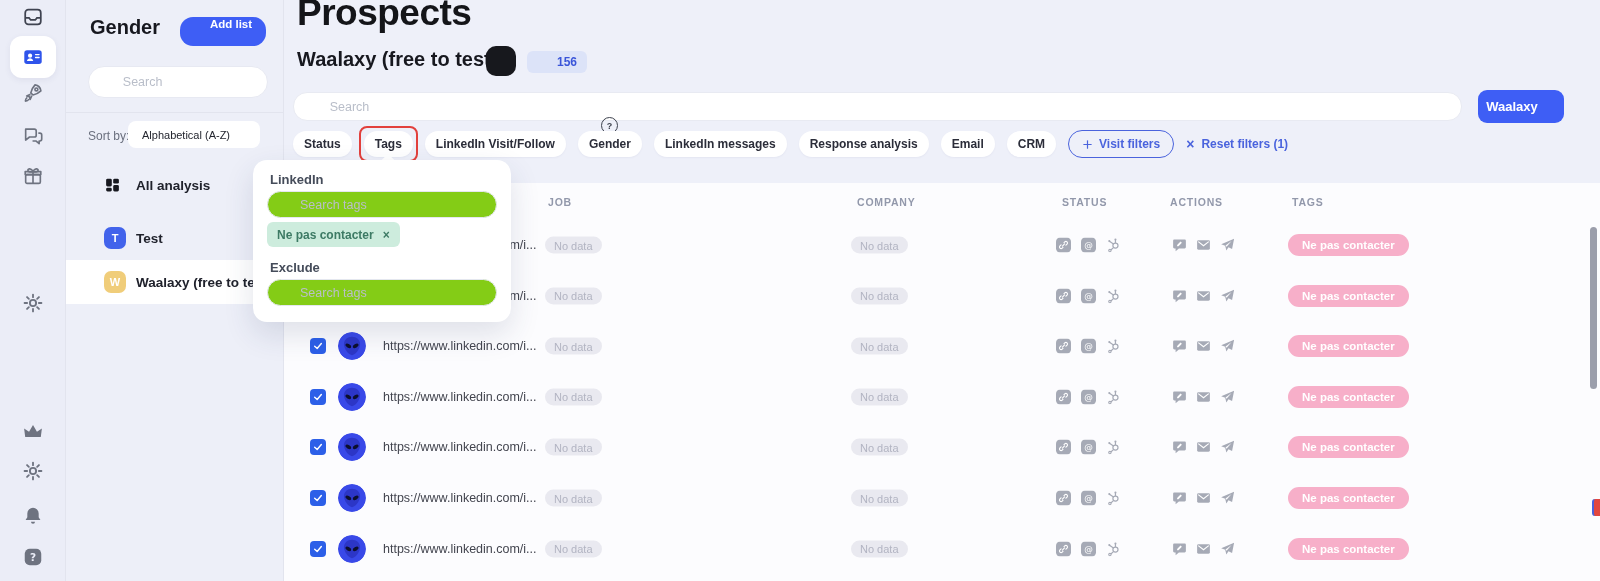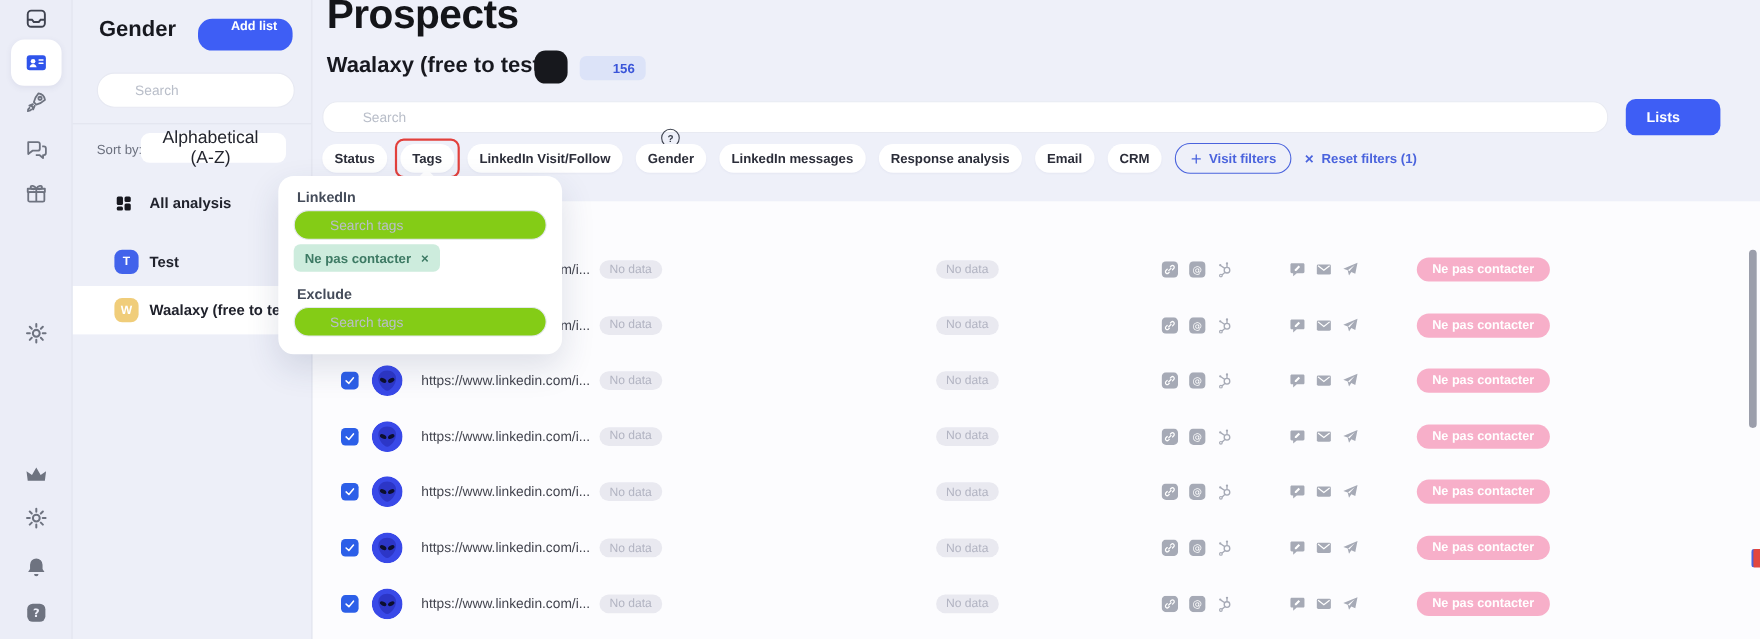--- a/index.html
+++ b/index.html
@@ -20,21 +20,21 @@
   .lists-title{position:absolute;left:25px;top:16px;margin:0;font-size:20px;font-weight:800;color:#17181f;}
   .add-list{position:absolute;left:115px;top:17px;width:86px;height:29px;border:none;border-radius:13px;background:var(--primary,#3e5ef5);color:#fff;font-size:11.5px;font-weight:700;display:flex;align-items:flex-start;justify-content:center;gap:5px;cursor:pointer;font-family:inherit;}
   .add-list .ic{width:11px;height:11px;}
   .lists-search{position:absolute;left:23px;top:66px;width:180px;height:32px;background:#fff;border:1px solid #e7e9f2;border-radius:16px;display:flex;align-items:center;padding:0 12px;box-sizing:border-box;gap:8px;}
   .lists-search .ic{width:14px;height:14px;color:#9aa0ae;}
   .lists-search input, .mainsearch input{border:none;outline:none;background:transparent;font-size:12.5px;color:#3c3f4a;width:100%;font-family:inherit;}
   .lists-search input::placeholder, .mainsearch input::placeholder{color:#b9bec9;}
   .lists-divider{position:absolute;left:0;top:112px;width:218px;height:1px;background:#e2e4ee;}
   .sort-label{position:absolute;left:23px;top:129px;font-size:12px;color:#6b707e;}
   .sort-select{position:absolute;left:63px;top:121px;width:132px;height:27px;background:#fff;border-radius:8px;display:flex;align-items:center;justify-content:space-between;padding:0 10px 0 14px;box-sizing:border-box;cursor:pointer;}
-  .sort-select span{font-size:16px;color:#23252e;text-align:center;}
+  .sort-select span{font-size:11px;color:#23252e;text-align:center;}
   .sort-select .ic{width:12px;height:12px;color:#565b68;}
   .list-item{position:absolute;left:0;width:218px;height:44px;cursor:pointer;}
   .list-item.selected{background:#ffffff;}
   .list-item .bullet{position:absolute;left:39px;top:50%;transform:translateY(-50%);}
   .list-item .grid-ic{width:17px;height:17px;color:#17181f;}
   .list-item .av{width:22px;height:22px;border-radius:7px;color:#fff;font-size:11px;font-weight:700;display:flex;align-items:center;justify-content:center;}
   .list-item .lbl{position:absolute;left:71px;top:50%;transform:translateY(-50%);font-size:13.5px;font-weight:700;color:#20222c;white-space:nowrap;}
 
   
   .tablebg{position:absolute;left:283px;top:183px;width:1317px;height:398px;background:var(--table-bg,#fcfcfe);}
@@ -218,21 +218,21 @@
   <div class="count-pill">
     <span class="ic"></span>
     <span>156</span>
   </div>
 
   <div class="mainsearch">
     <span class="ic"></span>
     <input placeholder="Search" style="">
   </div>
   <button class="import-btn">
-    <span>Lists</span>
+    <span>Waalaxy</span>
     <span class="ic"></span>
   </button>
 
   <div class="chips" id="chips">
       <div class="chip">Status</div>
       <div class="chip-wrap">
         <div class="chip">Tags</div>
       </div>
       <div class="chip">LinkedIn Visit/Follow</div>
       <div class="chip">Gender</div>
@@ -251,20 +251,27 @@
         </span>
         <span>Visit filters</span>
       </div>
       <div class="reset-filters">
         <span style="font-size: 14px;">×</span>
         <span>Reset filters (1)</span>
       </div>
     </div>
   <div class="help-dot">?</div>
 
+  <div class="thead">
+    <span class="th-job">JOB</span>
+    <span class="th-company">COMPANY</span>
+    <span class="th-status">STATUS</span>
+    <span class="th-actions">ACTIONS</span>
+    <span class="th-tags">TAGS</span>
+  </div>
 
   <div id="rows">
       <div class="trow" style="top: 220px;">
         <div class="rowcheck">
           <span class="ic">
             <svg viewBox="0 0 24 24" xmlns="http://www.w3.org/2000/svg">
               <polyline points="4,12.5 10,18 20,6" fill="none" stroke="currentColor" stroke-width="3.4" stroke-linecap="round" stroke-linejoin="round"></polyline>
             </svg>
           </span>
         </div>

